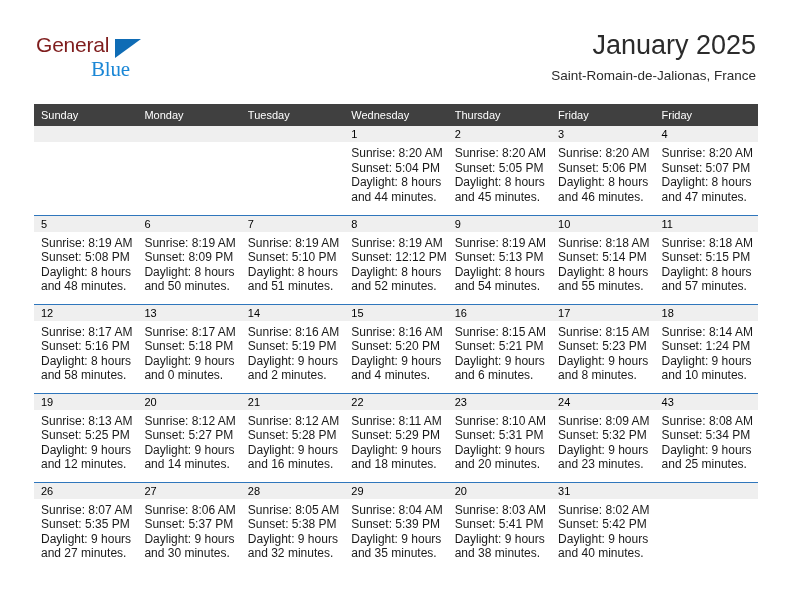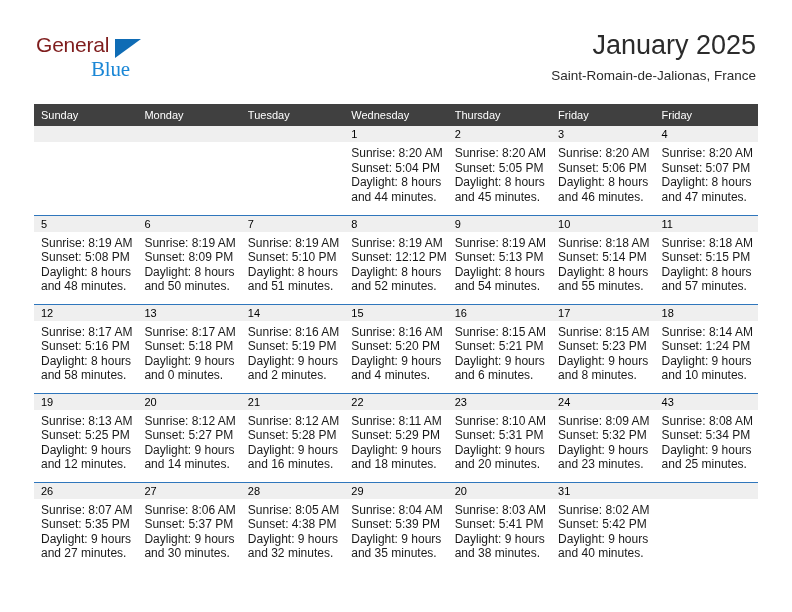--- a/index.html
+++ b/index.html
@@ -505,21 +505,21 @@
                 <div>Daylight: 9 hours</div>
                 <div>and 30 minutes.</div>
               </div>
             </div>
           </td>
           <td>
             <div class="cell-inner">
               <div class="date-band">28</div>
               <div class="cell-body">
                 <div>Sunrise: 8:05 AM</div>
-                <div>Sunset: 4:38 PM</div>
+                <div>Sunset: 5:38 PM</div>
                 <div>Daylight: 9 hours</div>
                 <div>and 32 minutes.</div>
               </div>
             </div>
           </td>
           <td>
             <div class="cell-inner">
               <div class="date-band">29</div>
               <div class="cell-body">
                 <div>Sunrise: 8:04 AM</div>

